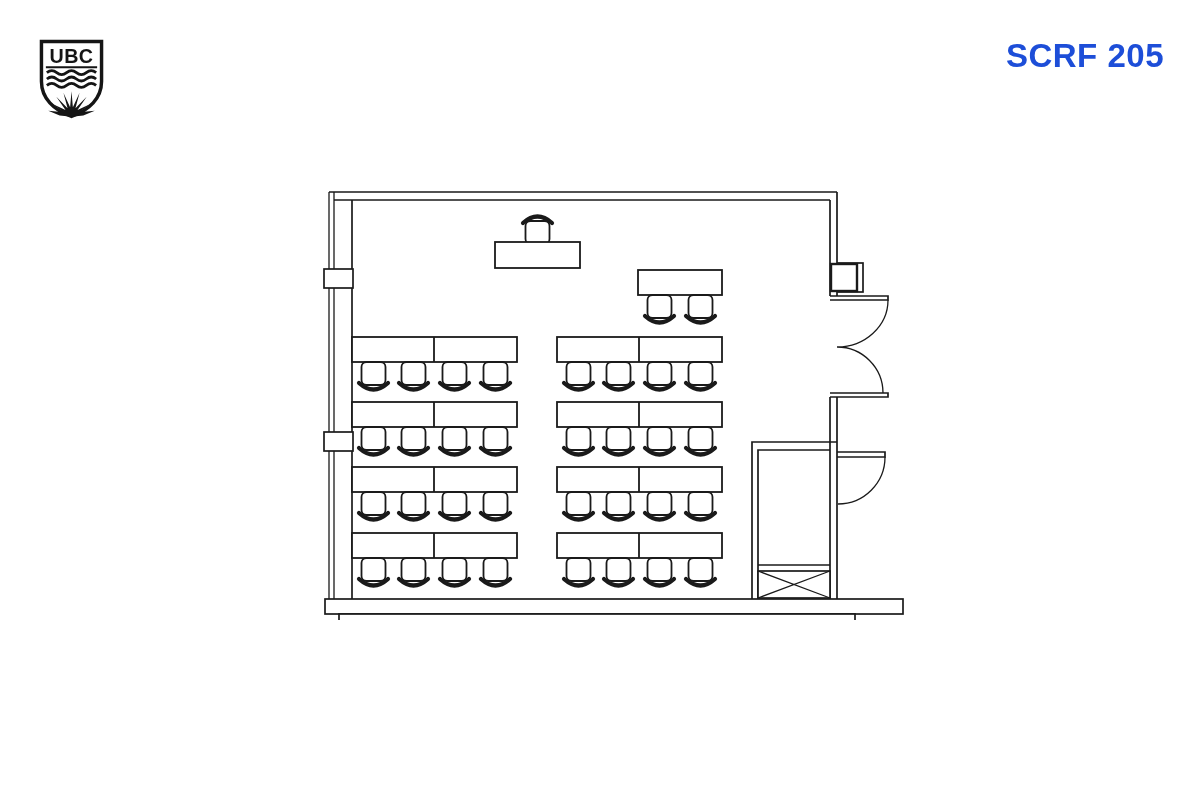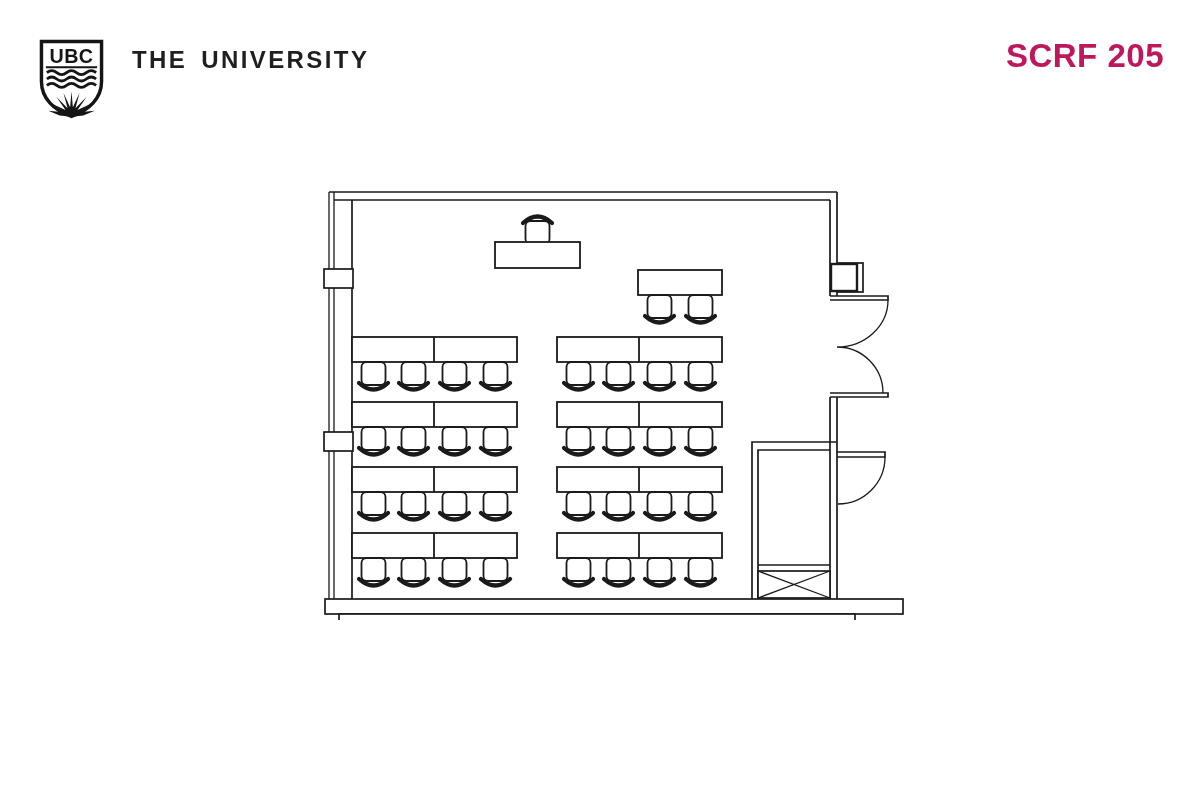--- a/index.html
+++ b/index.html
@@ -9,21 +9,21 @@
   
   .crest{position:absolute;left:38px;top:39px;width:67px;height:81px;}
   .crest .shield{fill:#ffffff;stroke:#151515;stroke-width:3.5;}
   .crest .crest-text{font-family:"Liberation Sans",sans-serif;font-weight:700;font-size:20px;fill:#151515;letter-spacing:0.5px;}
   .crest .crest-line{stroke:#151515;stroke-width:2;fill:none;}
   .crest .wave{stroke:#151515;stroke-width:2.8;fill:none;}
   .crest .rays{fill:#151515;stroke:none;}
 
   .wordmark{position:absolute;left:132px;top:44px;color:#1f1f1f;font-weight:700;
             font-size:24px;letter-spacing:2.4px;word-spacing:5px;line-height:32px;white-space:nowrap;}
-  .room-label{position:absolute;top:38px;right:36px;color:#be185d;font-weight:700;
+  .room-label{position:absolute;top:38px;right:36px;color:#1d4ed8;font-weight:700;
               font-size:33px;letter-spacing:0.5px;line-height:1.1;}
 
   
   svg.plan{position:absolute;left:0;top:0;width:1200px;height:800px;}
   .wall{stroke:#1a1a1a;stroke-width:1.7;fill:none;}
   .thin{stroke-width:1.3;}
   .wfill{fill:#ffffff;stroke:#1a1a1a;stroke-width:1.7;}
   .furn{fill:#ffffff;stroke:#1a1a1a;stroke-width:1.8;}
   .back{fill:none;stroke:#1a1a1a;stroke-width:4.2;stroke-linecap:round;}
 </style>
@@ -38,21 +38,20 @@
     <path class="crest-line" d="M8,28.5 H60"></path>
     <path class="wave" d="M9,34 q5,-4 10,0 t10,0 t10,0 t10,0 t10,0"></path>
     <path class="wave" d="M9,40.5 q5,-4 10,0 t10,0 t10,0 t10,0 t10,0"></path>
     <path class="wave" d="M9,47 q5,-4 10,0 t10,0 t10,0 t10,0 t10,0"></path>
     <path class="rays" d="M10.4,72.8 L26.5,74.3 L13.2,65 L27.9,71.9 L18.6,58.6 L30,70.1 L25.8,54.4 L32.6,69.1 L34,53
          L35.4,69.1 L42.2,54.4 L38,70.1 L49.4,58.6 L40.1,71.9 L54.8,65 L41.5,74.3 L57.6,72.8
          L46,77.5 L34,78.8 L22,77.5 Z"></path>
   </svg>
 
   <div class="wordmark">
-    <div>THE UNIVERSITY</div>
   </div>
 
   <div class="room-label">SCRF 205</div>
 
   <svg class="plan" viewBox="0 0 1200 800">
 
     <path class="wall" d="M329,192 H837 M334,200 H830"></path>
 
     <path class="wall thin" d="M329,192 V599 M334,192 V599"></path>
     <path class="wall" d="M352,200 V599"></path>

